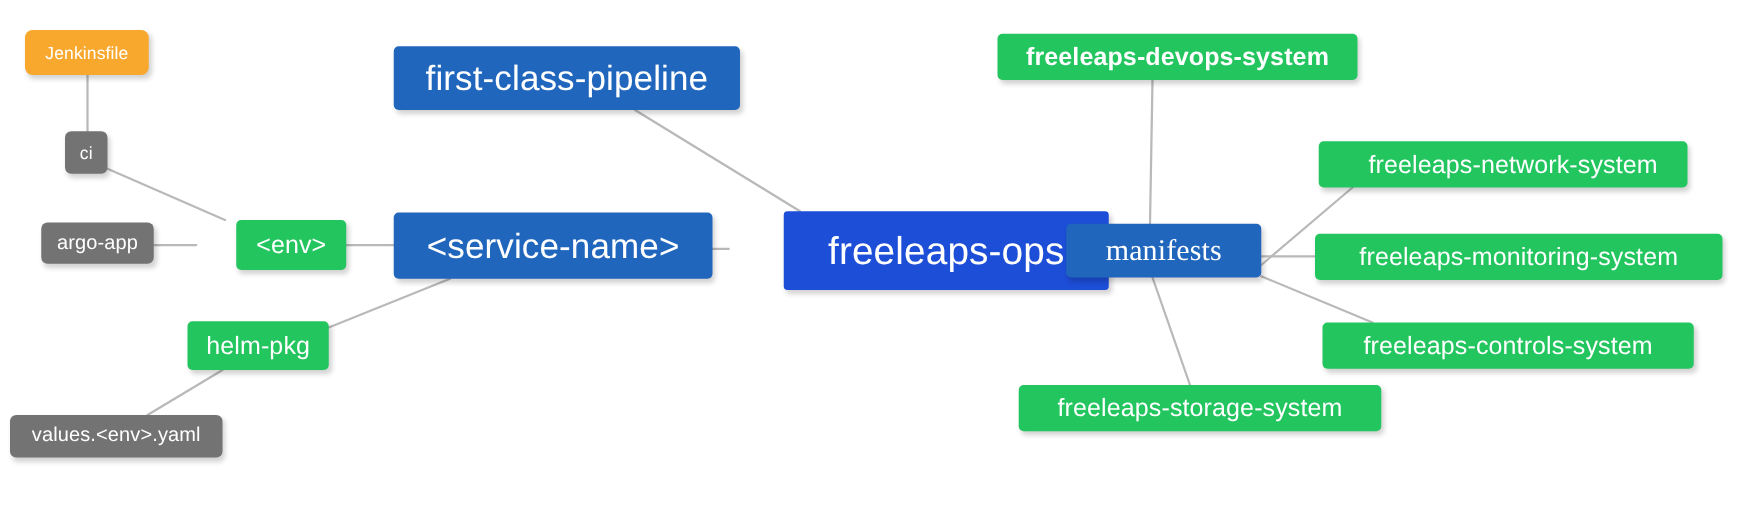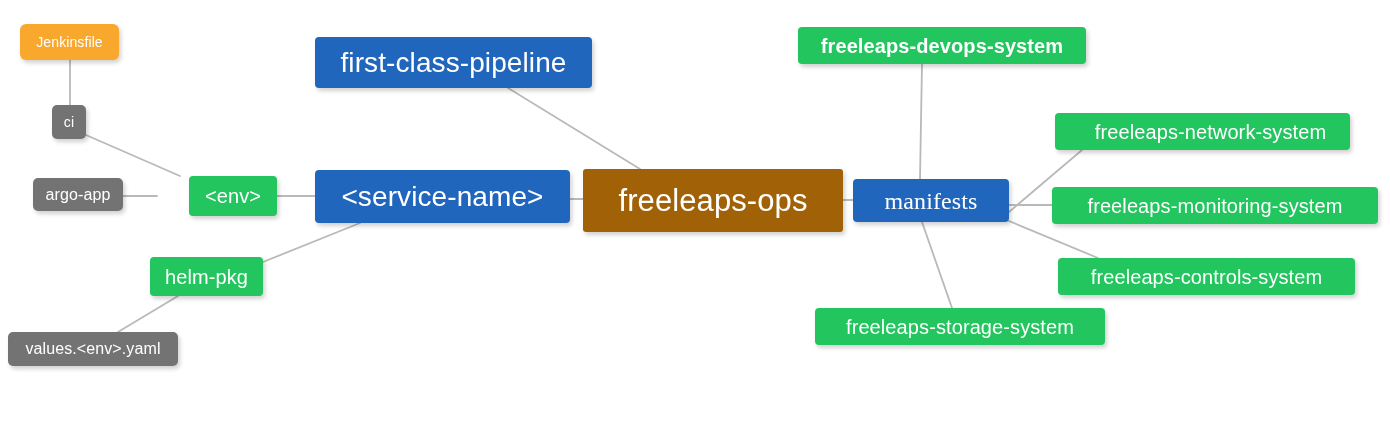--- a/index.html
+++ b/index.html
@@ -36,23 +36,24 @@
     justify-content: center;
     color: #ffffff;
     white-space: nowrap;
     border-radius: 4px;
     box-shadow: 2px 3px 4px rgba(0, 0, 0, 0.18);
     letter-spacing: 0.1px;
     line-height: 1;
     user-select: none;
   }
   .node-root {
-    background: #a16207;
+    background: #1d4ed8;
     font-size: 31px;
     border-radius: 3px;
+    margin-left: 44px;
   }
   .node-blue {
     background: #2166bd;
   }
   .node-green {
     background: #22c55e;
   }
   .node-orange {
     background: #f9a82e;
     border-radius: 6px;

